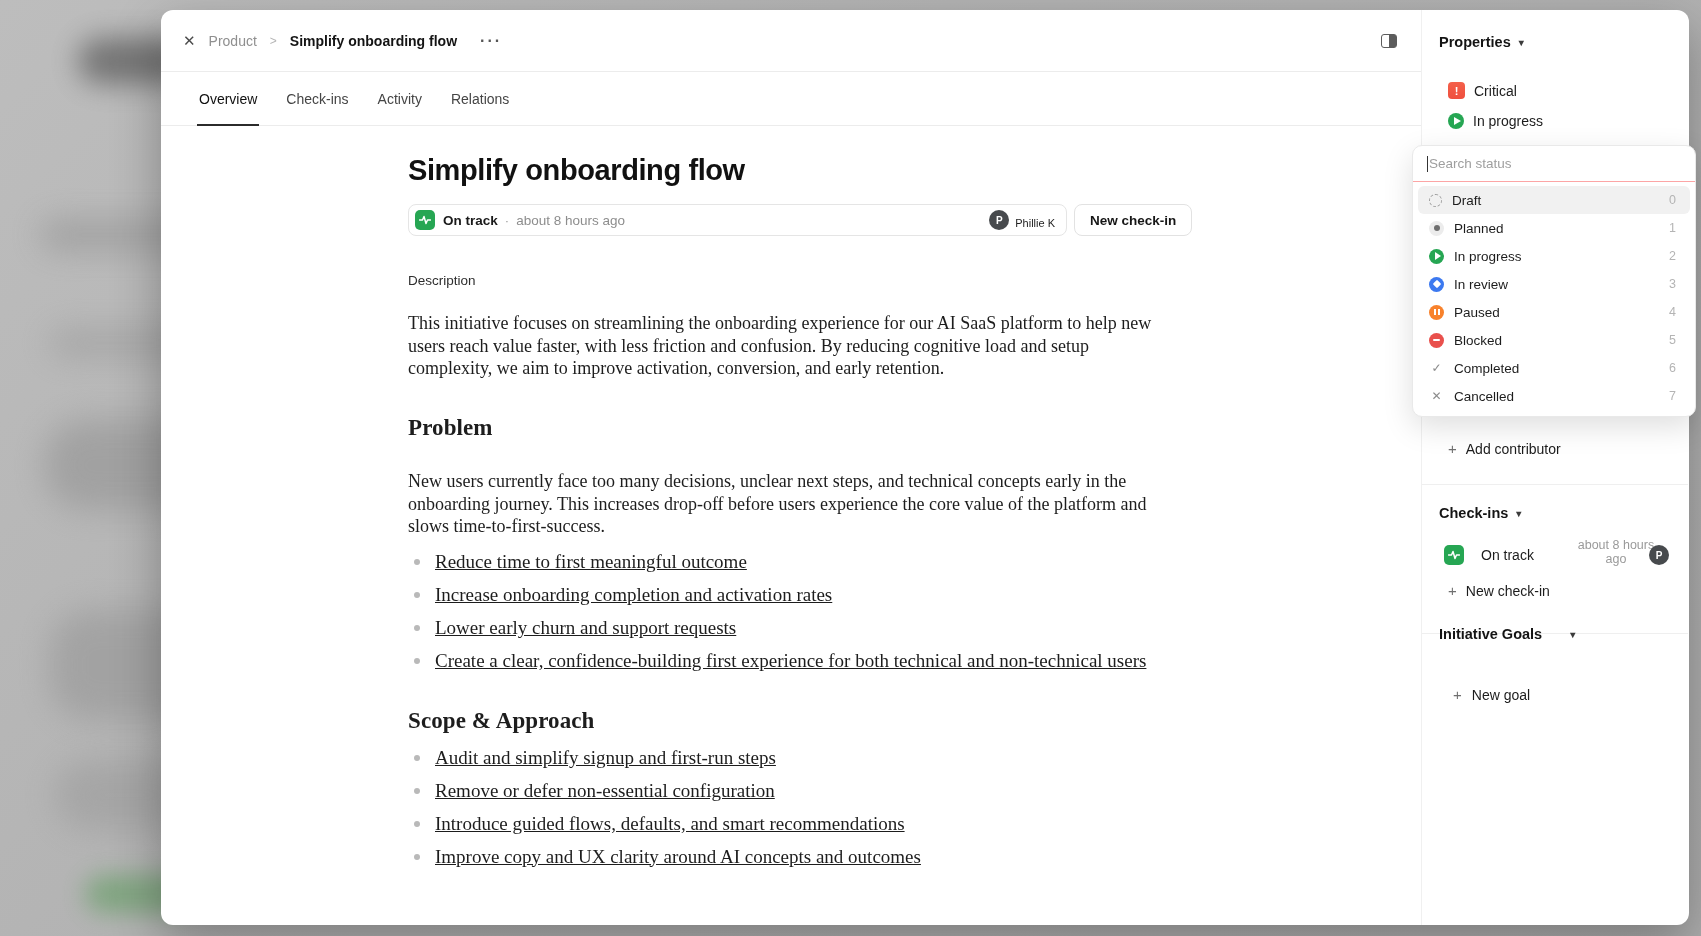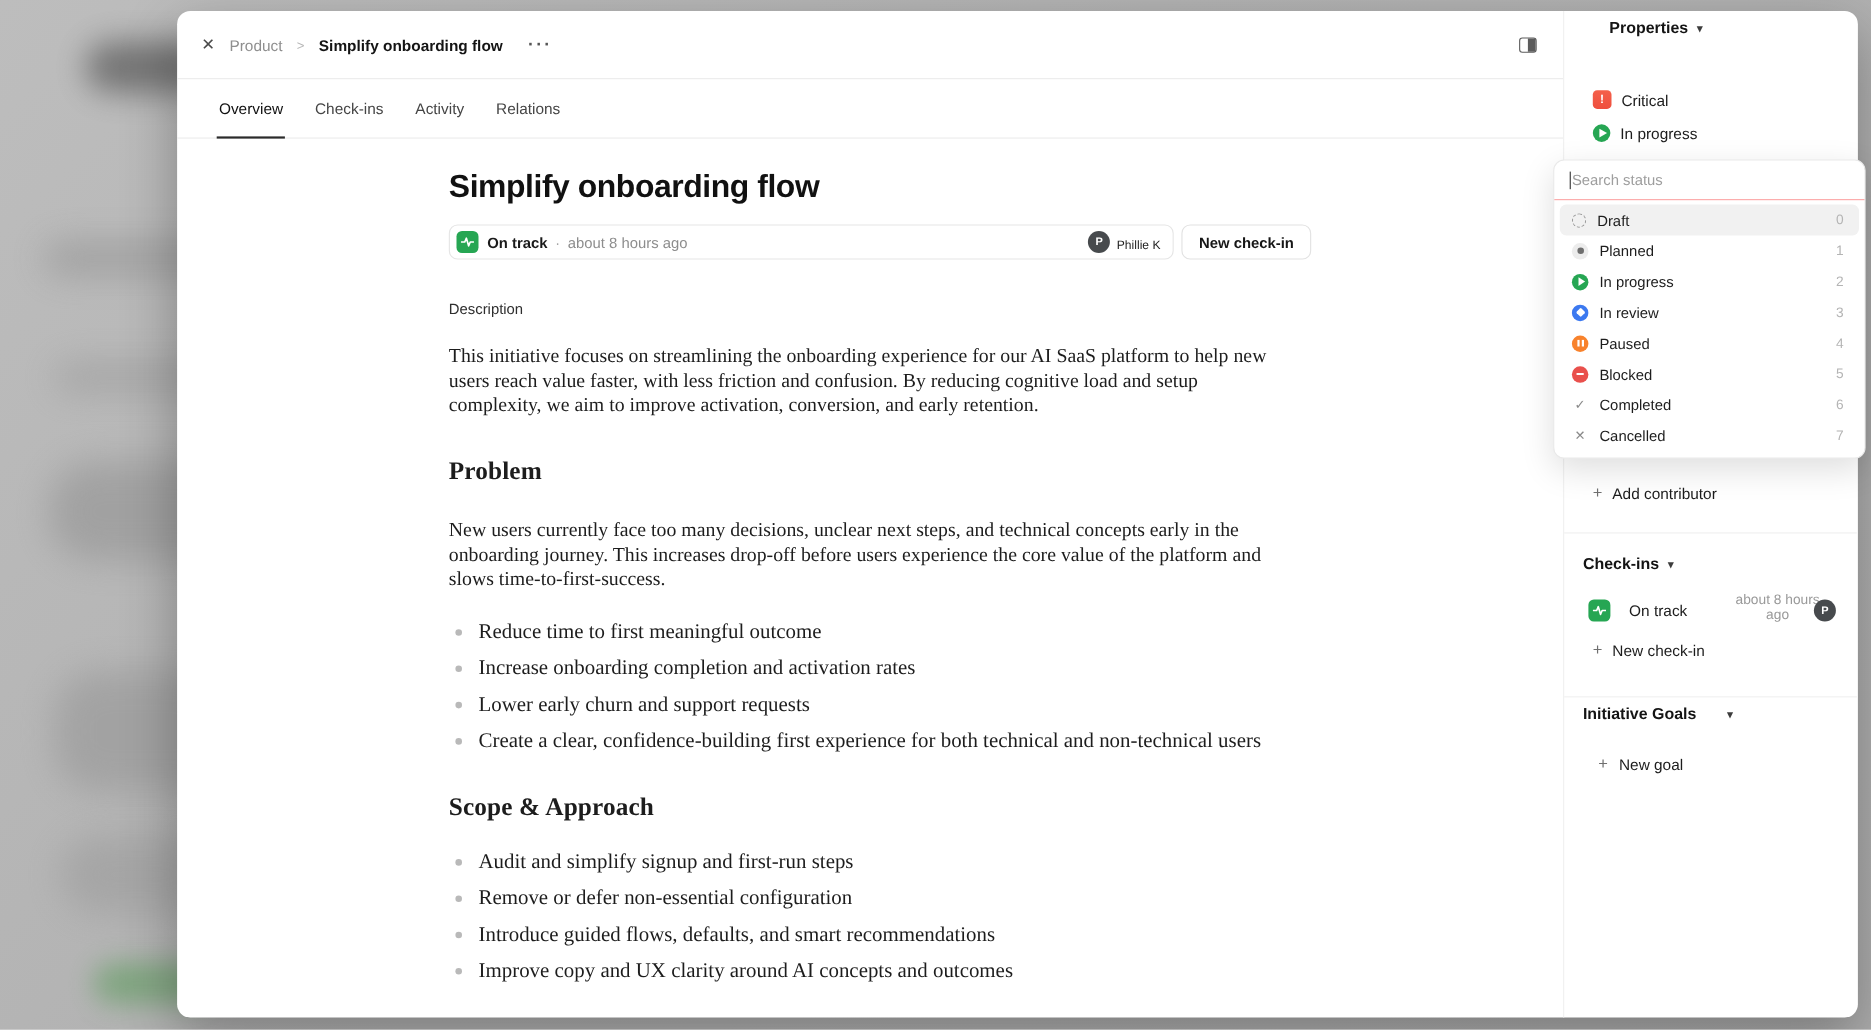--- a/index.html
+++ b/index.html
@@ -59,21 +59,21 @@
   .card-spacer { flex:1; }
   .avatar-sm { width:20px; height:20px; border-radius:50%; background:#474a4d; color:#fff; font-size:10px; font-weight:700; display:flex; align-items:center; justify-content:center; flex:none; }
   .owner-name { font-size:11px; color:#1e1e1e; margin:6px 4px 0 6px; }
   .new-checkin-btn { height:32px; border:1px solid #e2e2e2; border-radius:8px; background:#fff; font-size:13.5px; font-weight:700; color:#161616; padding:0 15px; font-family:"Liberation Sans",sans-serif; cursor:pointer; }
 
   .desc-label { margin-top:37px; font-size:13.5px; color:#2e2e2e; }
   .doc-body { font-family:"Liberation Serif", serif; color:#1d1d1d; width:752px; }
   .doc-body p { font-size:18px; line-height:1.26; margin-top:24px; }
   .doc-body h2 { font-size:23px; font-weight:700; margin-top:35px; letter-spacing:0.1px; }
   .doc-body p.after-h { margin-top:29px; }
-  .doc-body ul { list-style:none; margin-top:25px; }
+  .doc-body ul { list-style:none; margin-top:12px;text-decoration:underline; }
   .doc-body li { font-size:19px; line-height:1.26; padding-left:27px; position:relative; margin-bottom:9px; }
   .doc-body li::before { content:""; position:absolute; left:6px; top:9px; width:6px; height:6px; border-radius:50%; background:#b9b9b9; }
 
   
   .sidebar { position:absolute; right:0; top:0; width:268px; height:100%; border-left:1px solid #f0f0f0; }
   .side-h { position:absolute; left:17px; display:flex; align-items:center; gap:8px; font-size:14.5px; font-weight:700; color:#141414; }
   .chev { font-size:10px; color:#3c3c3c; }
   .side-row { position:absolute; display:flex; align-items:center; }
   .side-label { font-size:14px; color:#1c1c1c; }
   .plus { color:#6f6f6f; font-size:15px; font-weight:400; }
@@ -192,21 +192,21 @@
           <li>Remove or defer non-essential configuration</li>
           <li>Introduce guided flows, defaults, and smart recommendations</li>
           <li>Improve copy and UX clarity around AI concepts and outcomes</li>
         </ul>
       </div>
     </div>
   </div>
 
   <div class="sidebar">
 
-    <div class="side-h" style="top:8px;margin-left:24px;">
+    <div class="side-h" style="top:24px;">
       <span>Properties</span>
       <span class="chev">▾</span>
     </div>
 
     <div class="side-row" style="left:26px; top:72px; gap:9px;">
       <span class="prio-icon">!</span>
       <span class="side-label">Critical</span>
     </div>
 
     <div class="side-row" style="left:26px; top:103px; gap:9px;">
@@ -239,21 +239,21 @@
       <span class="avatar-sm" style="position:absolute; left:205px;">P</span>
     </div>
 
     <div class="side-row" style="left:26px; top:572px; gap:9px;">
       <span class="plus">+</span>
       <span class="side-label">New check-in</span>
     </div>
 
     <div class="sdivider" style="top:623px;"></div>
 
-    <div class="side-h" style="top:632px;gap:28px;">
+    <div class="side-h" style="top:616px;gap:28px;">
       <span>Initiative Goals</span>
       <span class="chev">▾</span>
     </div>
 
     <div class="side-row" style="left:31px; top:676px; gap:10px;">
       <span class="plus">+</span>
       <span class="side-label">New goal</span>
     </div>
   </div>
 

